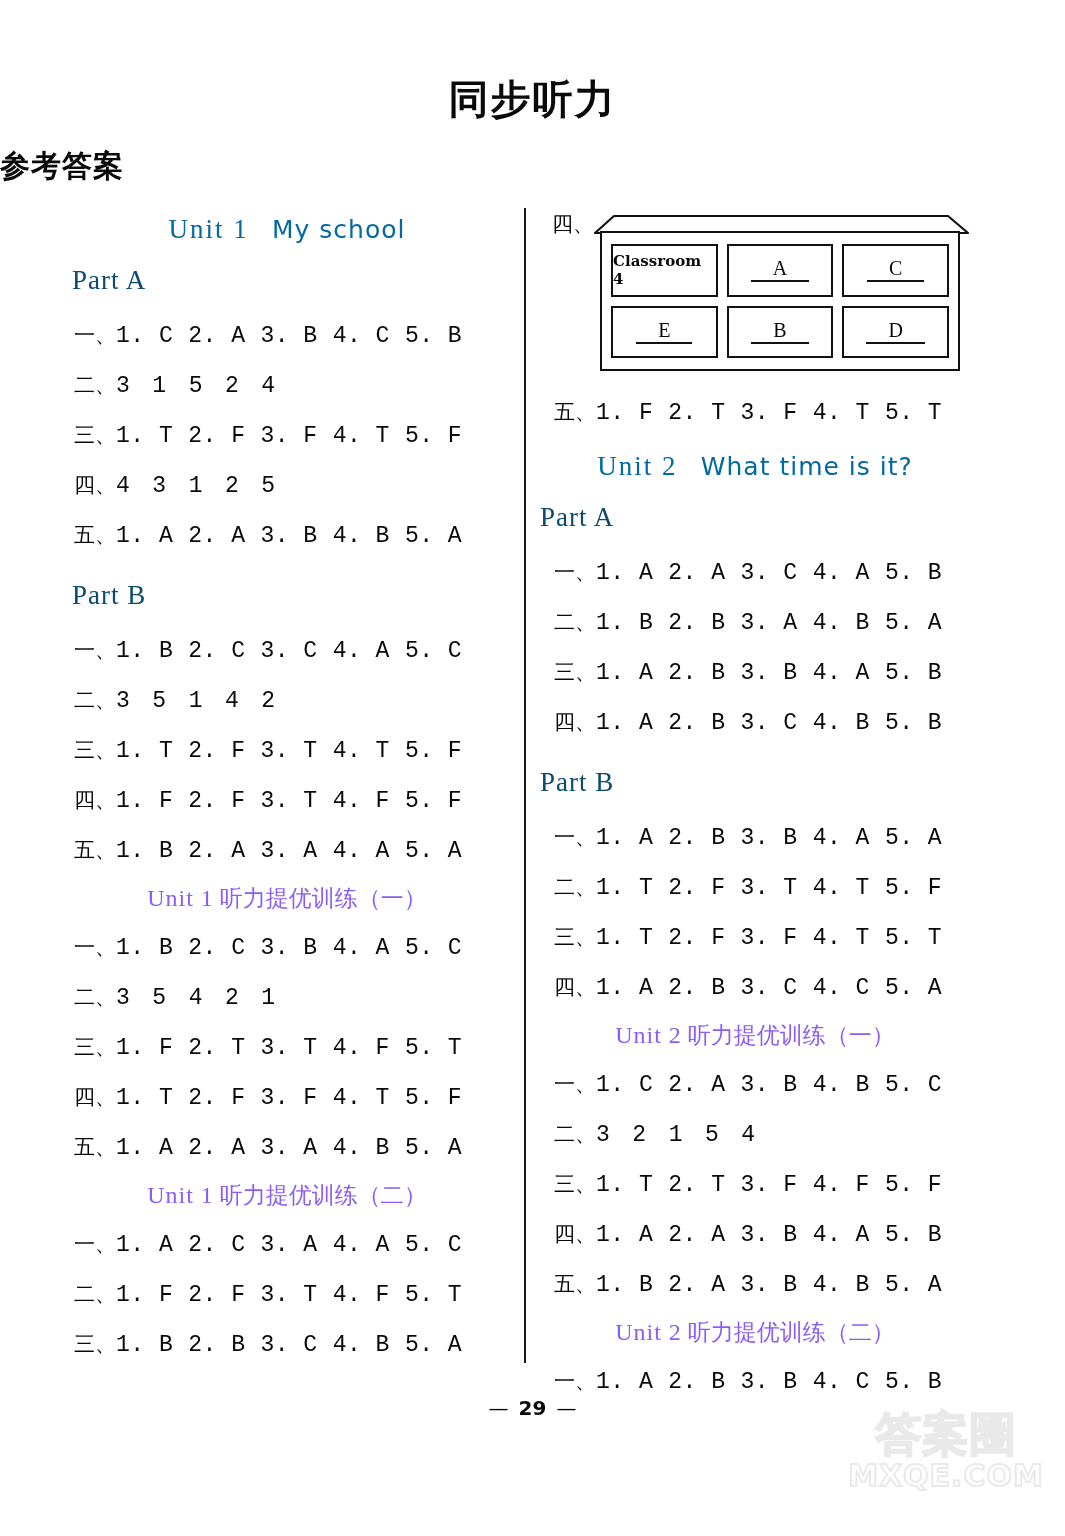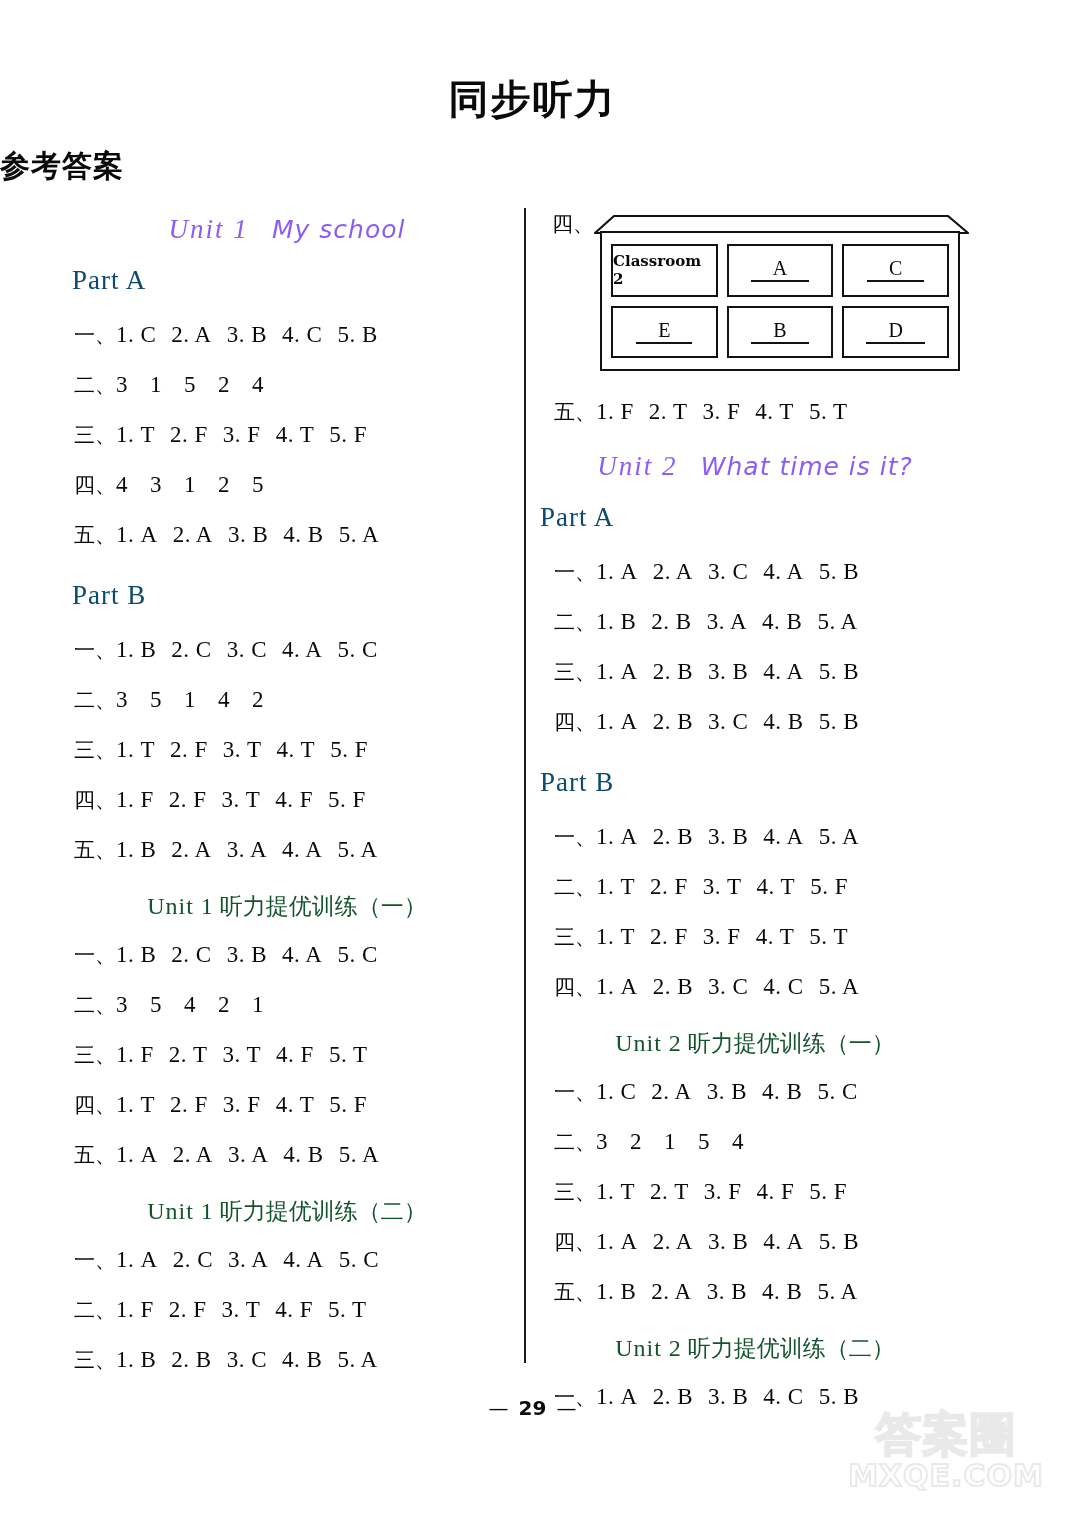--- a/index.html
+++ b/index.html
@@ -68,62 +68,61 @@
     left: 524px;
     top: 8px;
     width: 2px;
     height: 1155px;
     background: #1a1a1a;
   }
 
   
   .unit-heading {
     font-size: 27px;
-    color: #8b5cf6;
+    color: #0369a1;
     text-align: center;
     margin: 14px 0 10px 0;
     letter-spacing: 1px;
     white-space: nowrap;
-    font-style: italic;
   }
   .unit-heading .en { font-family: "Liberation Serif", serif; letter-spacing: 2px; }
   .unit-heading .cn { font-family: "DejaVu Sans", sans-serif; font-size: 25px; }
 
   .part-heading {
     font-size: 27px;
     color: #0c4a6e;
     text-align: left;
     margin: 20px 0 14px 0;
     letter-spacing: 1px;
   }
 
   .train-heading {
     font-size: 24px;
-    color: #14532d;
-    text-align: center;
-    margin: 16px 0 8px 0;
+    color: #8b5cf6;
+    text-align: center;
+    margin: 8px 0 8px 0;
     white-space: nowrap;
   }
   .train-heading .en { font-family: "Liberation Serif", serif; letter-spacing: 1px; }
   .train-heading .cn { font-family: "DejaVu Sans", sans-serif; font-size: 23px; }
 
   
   .ans-row {
     font-size: 23px;
     line-height: 50px;
     height: 50px;
     white-space: nowrap;
     color: #0a0a0a;
   }
   .ans-row .idx {
     font-family: "DejaVu Sans", sans-serif;
     font-size: 21px;
   }
   .ans-row .items {
-    font-family: Liberation Serif, serif;
+    font-family: Liberation Mono, monospace;
     letter-spacing: 0.5px;
   }
   .ans-row .items .it { margin-right: 15px; }
   .ans-row.seq .items .it { margin-right: 22px; }
 
   .col-left .ans-row  { padding-left: 2px; }
   .col-right .ans-row { padding-left: 14px; }
 
   
   .house-row {
@@ -272,21 +271,21 @@
       </div>
     <div class="col col-right" id="col-right">
         <div class="house-row">
           <div class="house-label">四、</div>
           <div class="house">
             <div class="roof"><svg width="378" height="22" viewBox="0 0 378 22" xmlns="http://www.w3.org/2000/svg">
                 <polygon points="22,2 356,2 376,19 3,19" fill="#ffffff" stroke="#121212" stroke-width="2.2" stroke-linejoin="round"></polygon>
               </svg></div>
             <div class="house-body">
               <div class="room given">
-                <span>Classroom 2</span>
+                <span>Classroom 4</span>
               </div>
               <div class="room">
                 <span class="blanked">A</span>
               </div>
               <div class="room">
                 <span class="blanked">C</span>
               </div>
               <div class="room">
                 <span class="blanked">E</span>
               </div>

